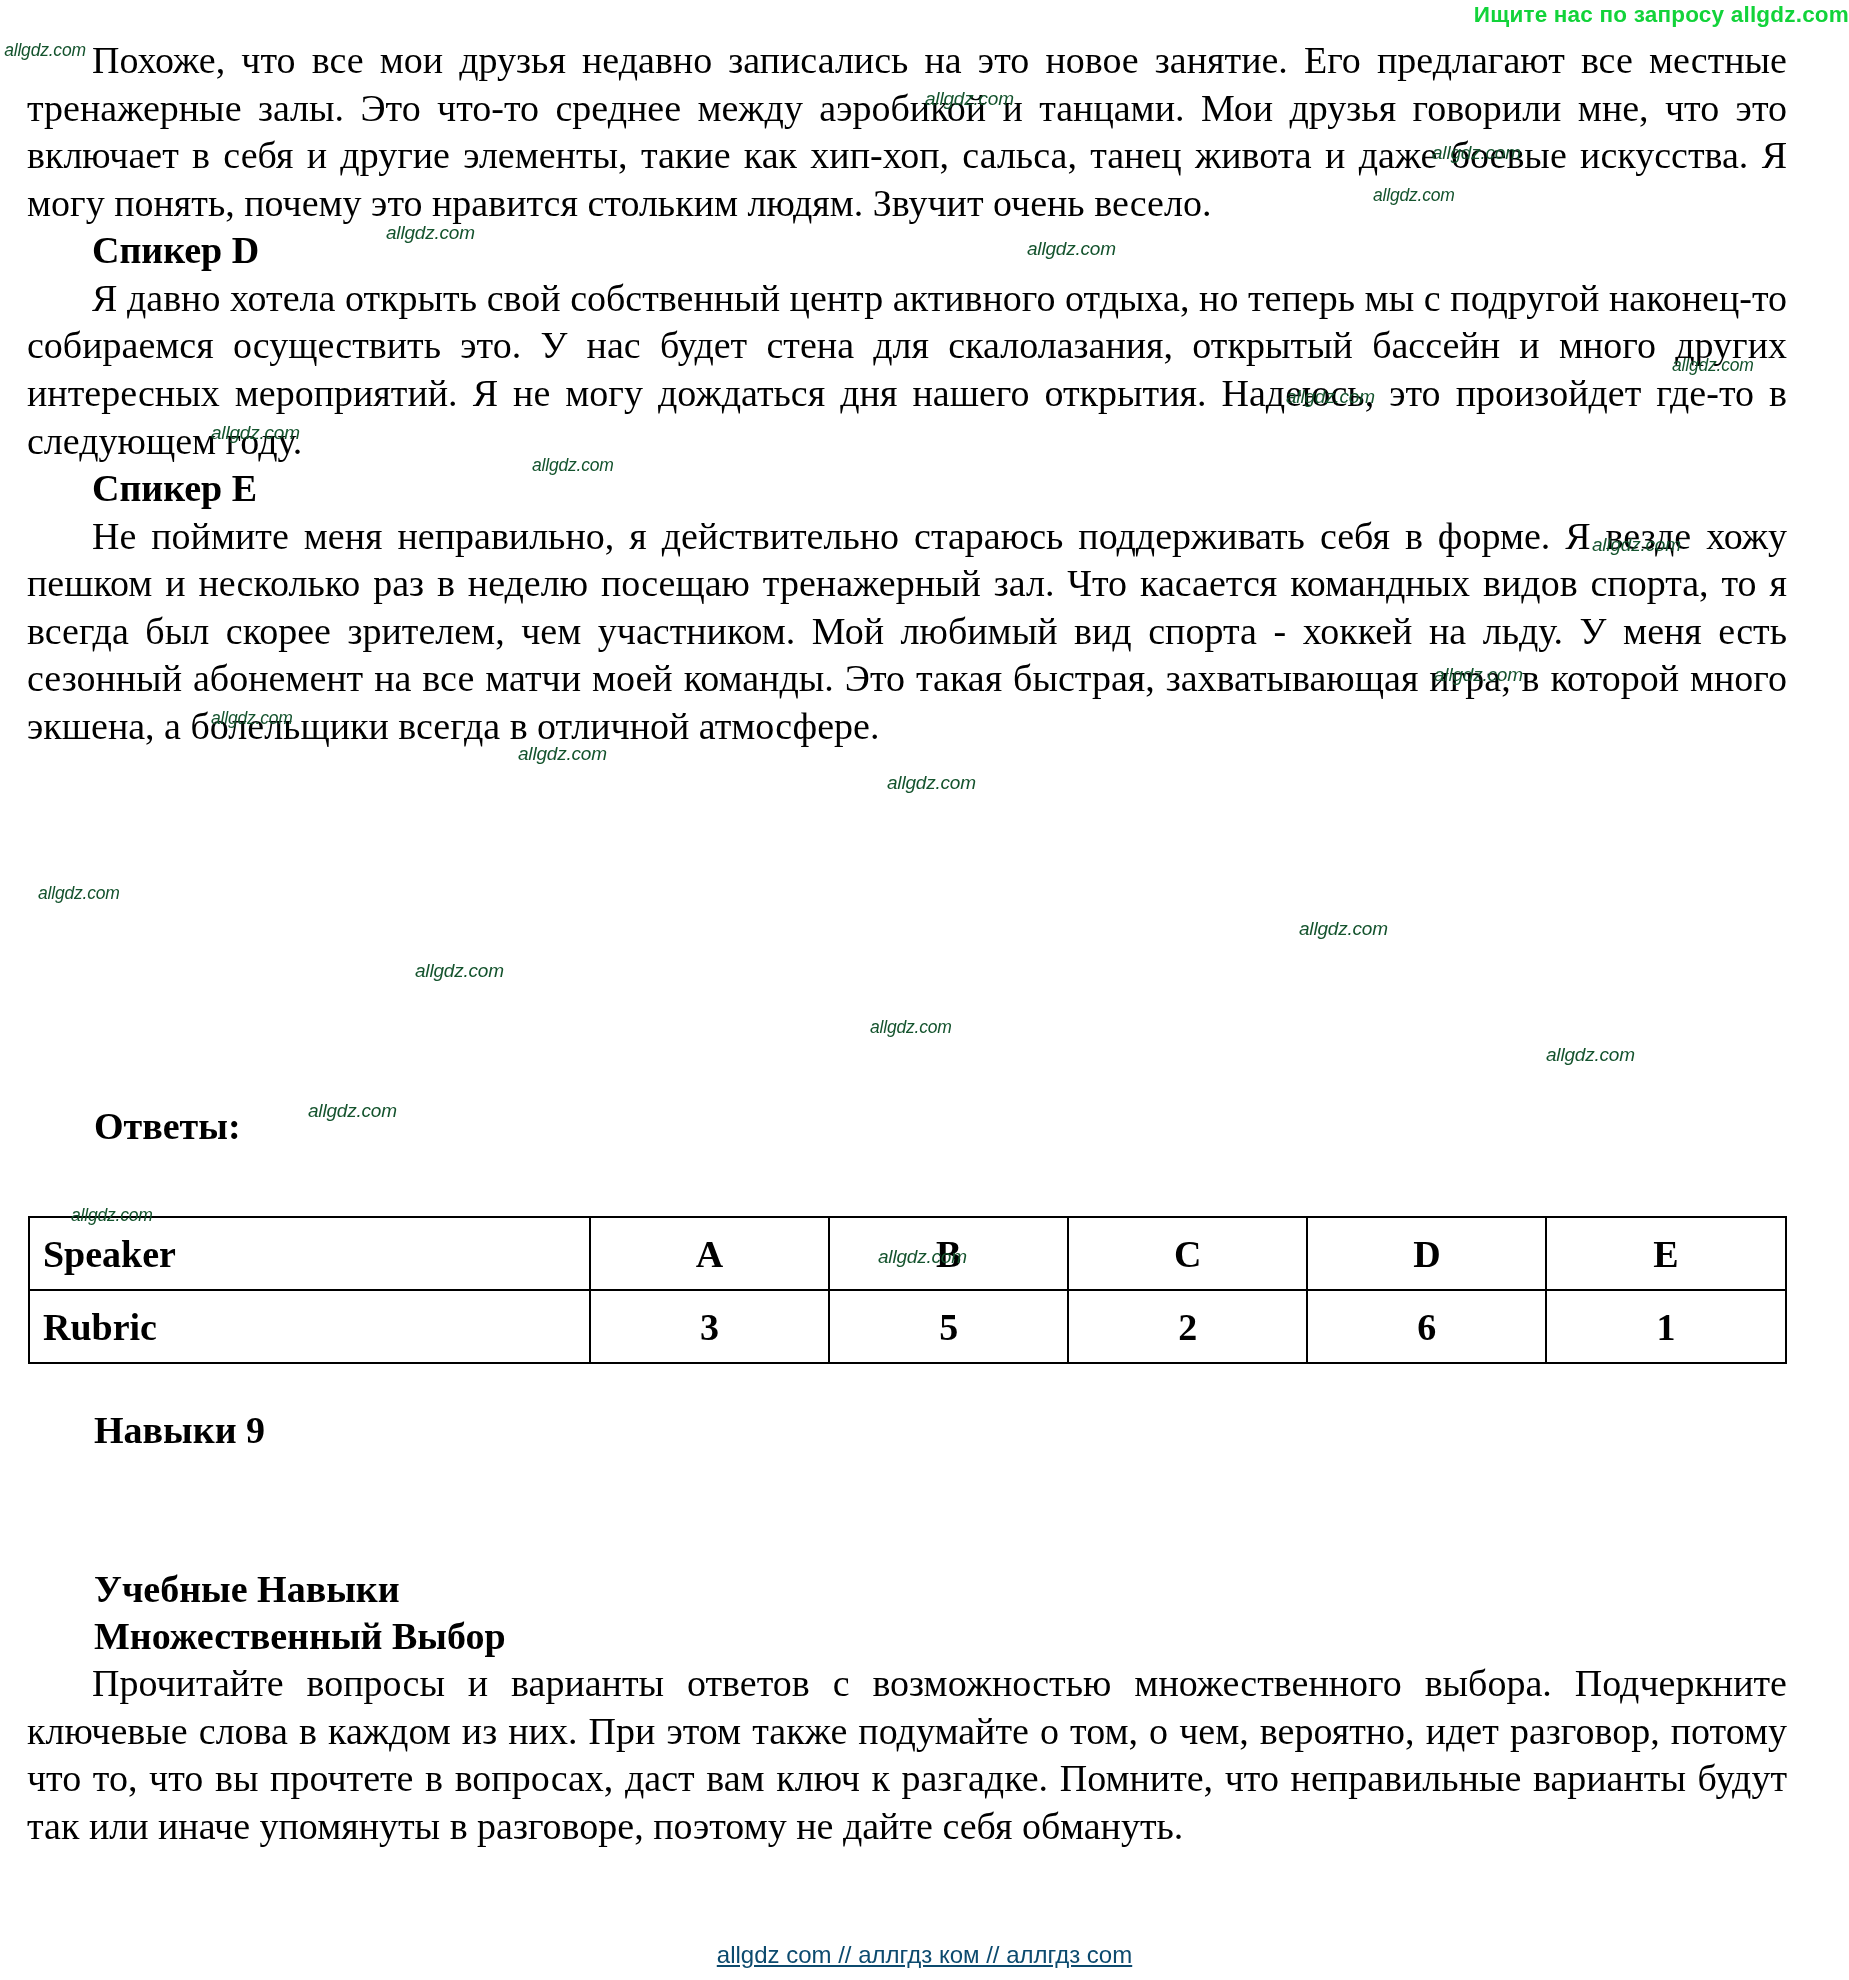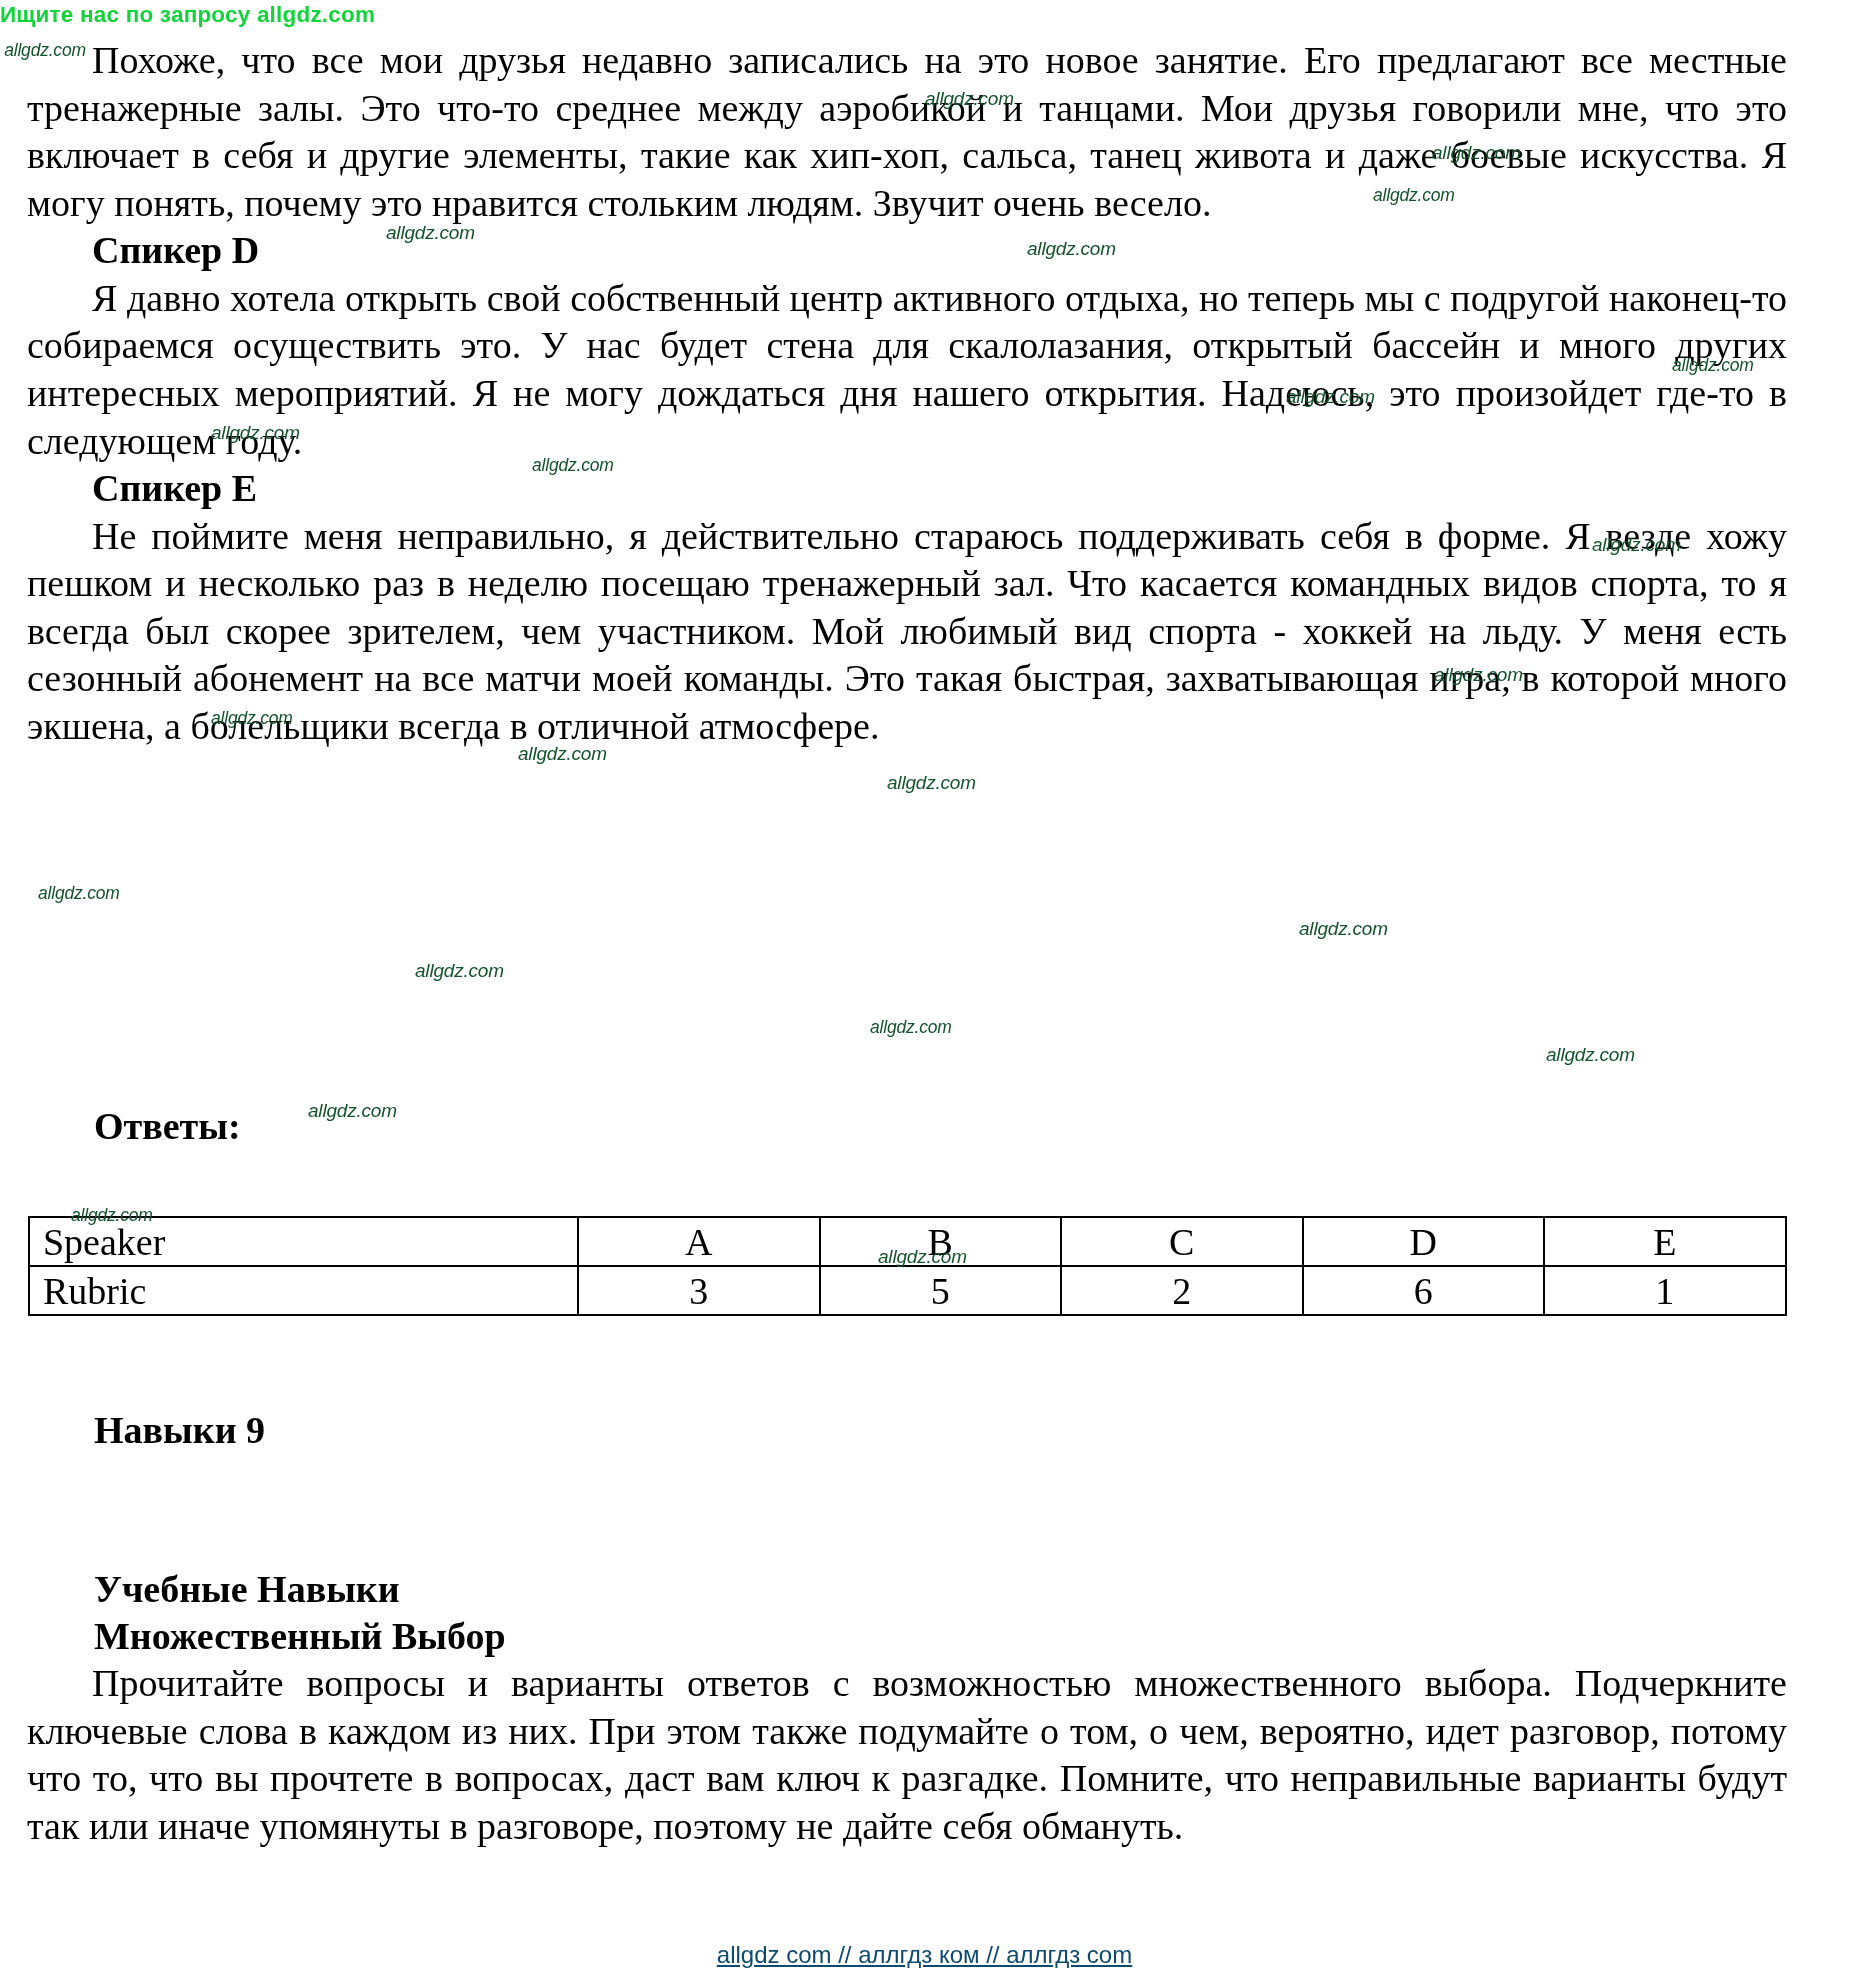--- a/index.html
+++ b/index.html
@@ -17,21 +17,21 @@
     color: #000000;
     -webkit-font-smoothing: none;
   }
 
   
   .promo-banner {
     position: absolute;
     top: 1.7px;
     left: 0;
     width: 100%;
-    text-align: left;
+    text-align: right;
     font-family: "Liberation Sans", "DejaVu Sans", sans-serif;
     font-size: 22.5px;
     font-weight: 700;
     letter-spacing: 0.2px;
     color: #12d33a;
     white-space: nowrap;
   }
 
   
   .page-body {
@@ -80,21 +80,22 @@
     border-collapse: collapse;
     table-layout: fixed;
   }
   .answers-table td {
     border: 2.5px solid #000;
     height: 47px;
     font-size: 38px;
     line-height: 1;
     text-align: center;
     vertical-align: middle;
-    padding: 0;
+    padding: 12px;
+    font-weight: bold;
   }
   .answers-table td.rowlabel {
     text-align: left;
     padding-left: 13.4px;
     width: 534px;
   }
 
   
   .h-skills {
     position: absolute;

